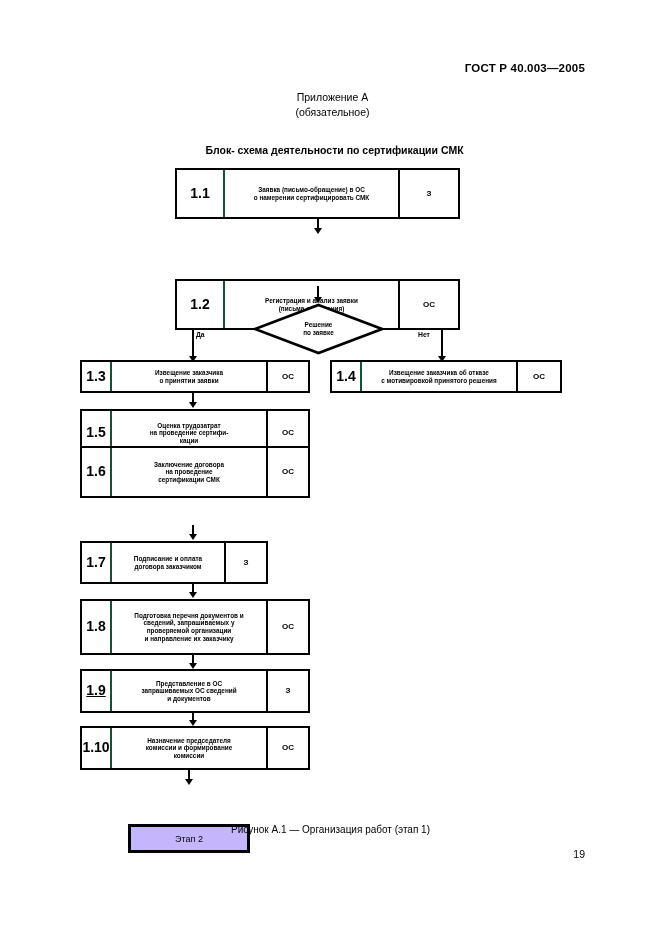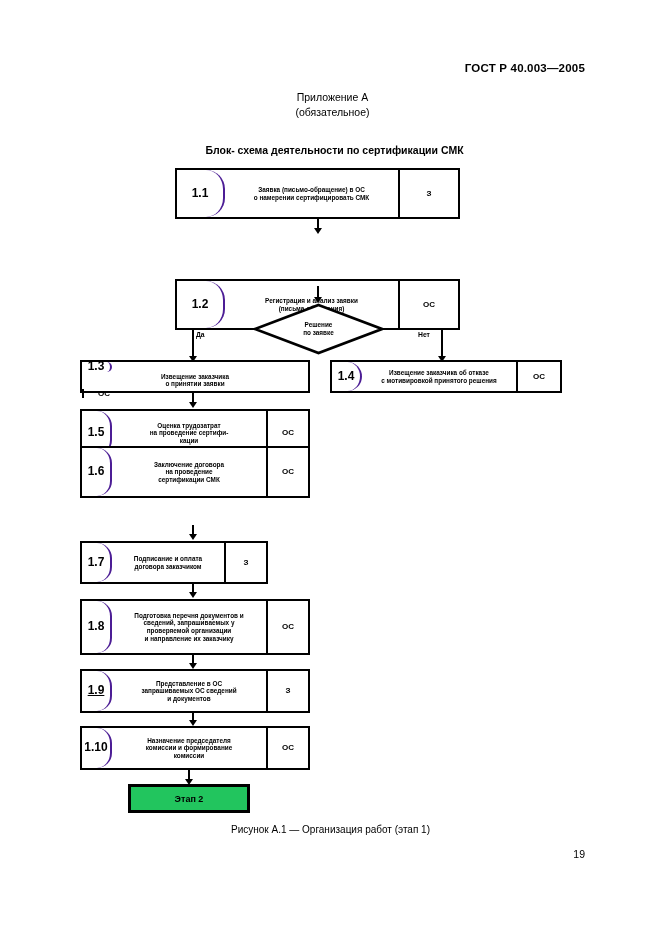--- a/index.html
+++ b/index.html
@@ -39,39 +39,38 @@
     align-items:stretch;
   }
   .cell{
     display:flex;align-items:center;justify-content:center;
     text-align:center;
     font-size:6.4px;font-weight:bold;line-height:7.6px;
     box-sizing:border-box;
     padding:1px 2px;
   }
   .cell.num{
-    font-size:12px;
-    border-right:2px solid #4c1d95;
+    font-size:14px;
+    border-right:2px solid #14532d;
     flex:0 0 auto;
-    border-radius:19px;
   }
   .cell.body{flex:1 1 auto;}
   .cell.who{
     font-size:8px;
     border-left:2px solid #000;
     flex:0 0 auto;
   }
   .cell .txt{display:block;}
   .cell .txt span{display:block;white-space:nowrap;}
 
   
   .terminal{
     position:absolute;border:3px solid #000;box-sizing:border-box;
-    background:#22c55e;display:flex;align-items:center;justify-content:center;
-    font-size:9px;font-weight:bold;
+    background:#c4b5fd;display:flex;align-items:center;justify-content:center;
+    font-size:9px;font-weight:normal;margin-top:40px;
   }
 
   
   .diamond-wrap{position:absolute;}
   .diamond-wrap svg{display:block;}
   .diamond-label{
     position:absolute;left:0;right:0;top:50%;
     transform:translateY(-50%);
     text-align:center;font-size:6.4px;font-weight:bold;line-height:7.6px;
     pointer-events:none;
@@ -158,21 +157,21 @@
   <div class="conn hline" style="left:192px;top:328px;width:63px;"></div>
   <div class="conn vline" style="left:192px;top:328px;height:31px;"></div>
   <div class="arrowhead" style="left:189px;top:356px;"></div>
   <div class="branch-label" style="left:196px;top:331px;">Да</div>
 
   <div class="conn hline" style="left:382px;top:328px;width:61px;"></div>
   <div class="conn vline" style="left:441px;top:328px;height:31px;"></div>
   <div class="arrowhead" style="left:438px;top:356px;"></div>
   <div class="branch-label" style="left:418px;top:331px;">Нет</div>
 
-  <div class="box" style="left:80px;top:360px;width:230px;height:33px;flex-direction:column;">
+  <div class="box" style="left:80px;top:360px;width:230px;height:33px;">
     <div class="cell num" style="width:30px;">1.3</div>
     <div class="cell body">
       <span class="txt">
         <span>Извещение заказчика</span>
         <span>о принятии заявки</span>
       </span>
     </div>
     <div class="cell who" style="width:42px;">ОС</div>
   </div>
 

